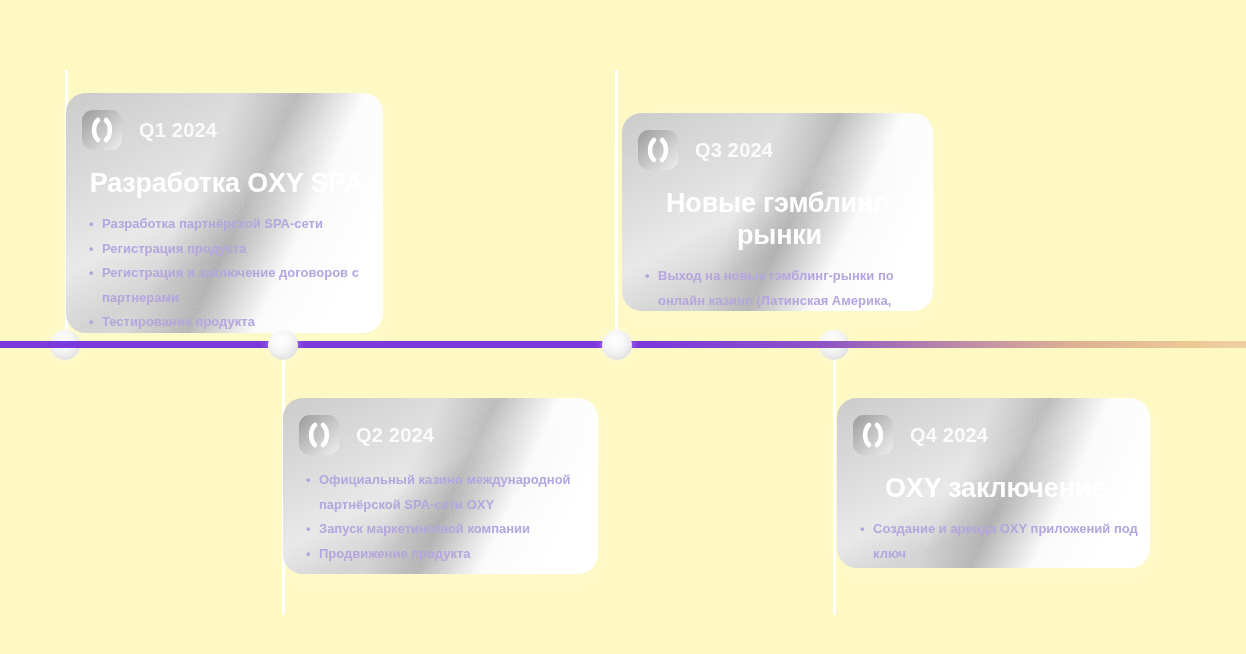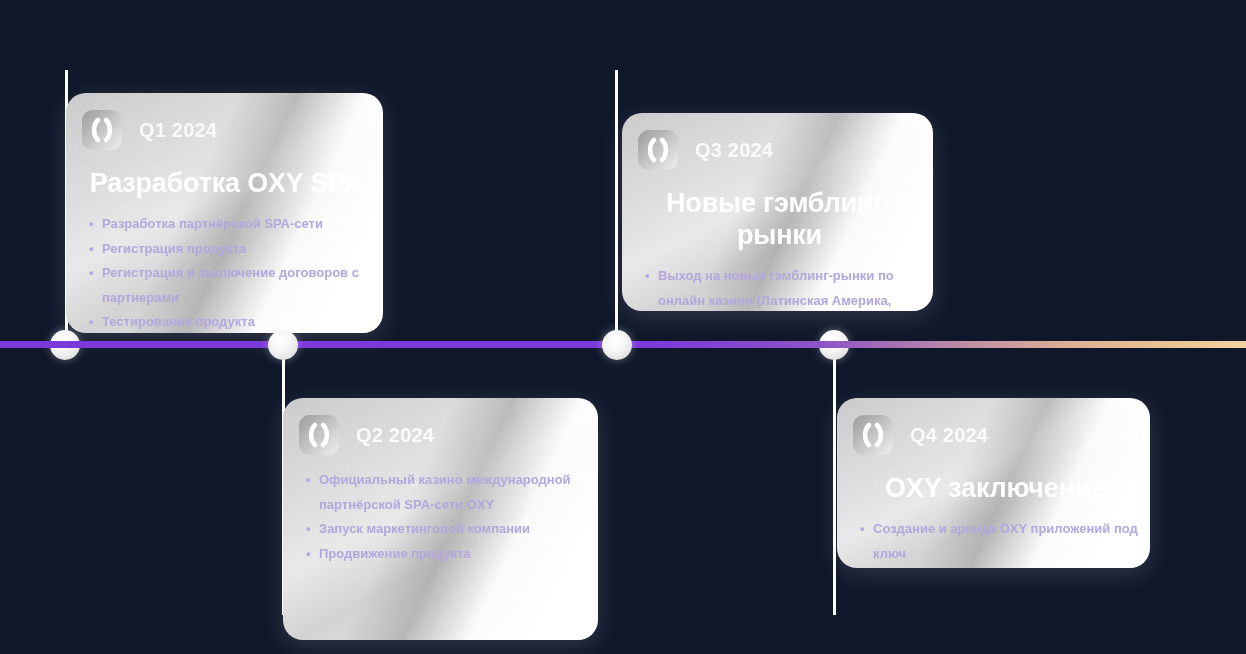--- a/index.html
+++ b/index.html
@@ -1,20 +1,20 @@
 <!DOCTYPE html>
 <html><head>
 <meta charset="utf-8">
 <style>
   html, body { margin: 0; padding: 0; background: #000; }
   .stage {
     position: relative;
     width: 1246px;
     height: 654px;
-    background: #0f172a;
+    background: #fef9c3;
     overflow: hidden;
     font-family: "Liberation Sans", "DejaVu Sans", sans-serif;
   }
 
   
   .timeline {
     position: absolute;
     left: 0; top: 341px;
     width: 1246px; height: 7px;
     z-index: 4;
@@ -55,21 +55,21 @@
     border-radius: 20px;
     overflow: hidden;
     background:
       linear-gradient(115deg, rgba(0,0,0,0) 40%, rgba(85,85,85,0.30) 54%,
         rgba(255,255,255,0.88) 70%, #ffffff 86%),
       linear-gradient(152deg, #c6c6c6 0%, #d9d9d9 26%, #e7e7e7 44%,
         #cfcfcf 60%, #ebebeb 100%);
     box-shadow: 0 6px 26px rgba(255,255,255,0.14);
   }
   .card-q1 { left: 66px;  top: 93px;  width: 317px; height: 240px; }
-  .card-q2 { left: 283px; top: 398px; width: 315px; height: 242px; }
+  .card-q2 { left: 283px; top: 398px; width: 315px; height: 176px; }
   .card-q3 { left: 622px; top: 93px;  width: 311px; height: 198px; margin-top: 20px; }
   .card-q4 { left: 837px; top: 398px; width: 313px; height: 170px; }
 
   .grain-layer {
     position: absolute;
     left: 0; top: 0; width: 100%; height: 100%;
     opacity: 0.4;
     mix-blend-mode: overlay;
     pointer-events: none;
   }

